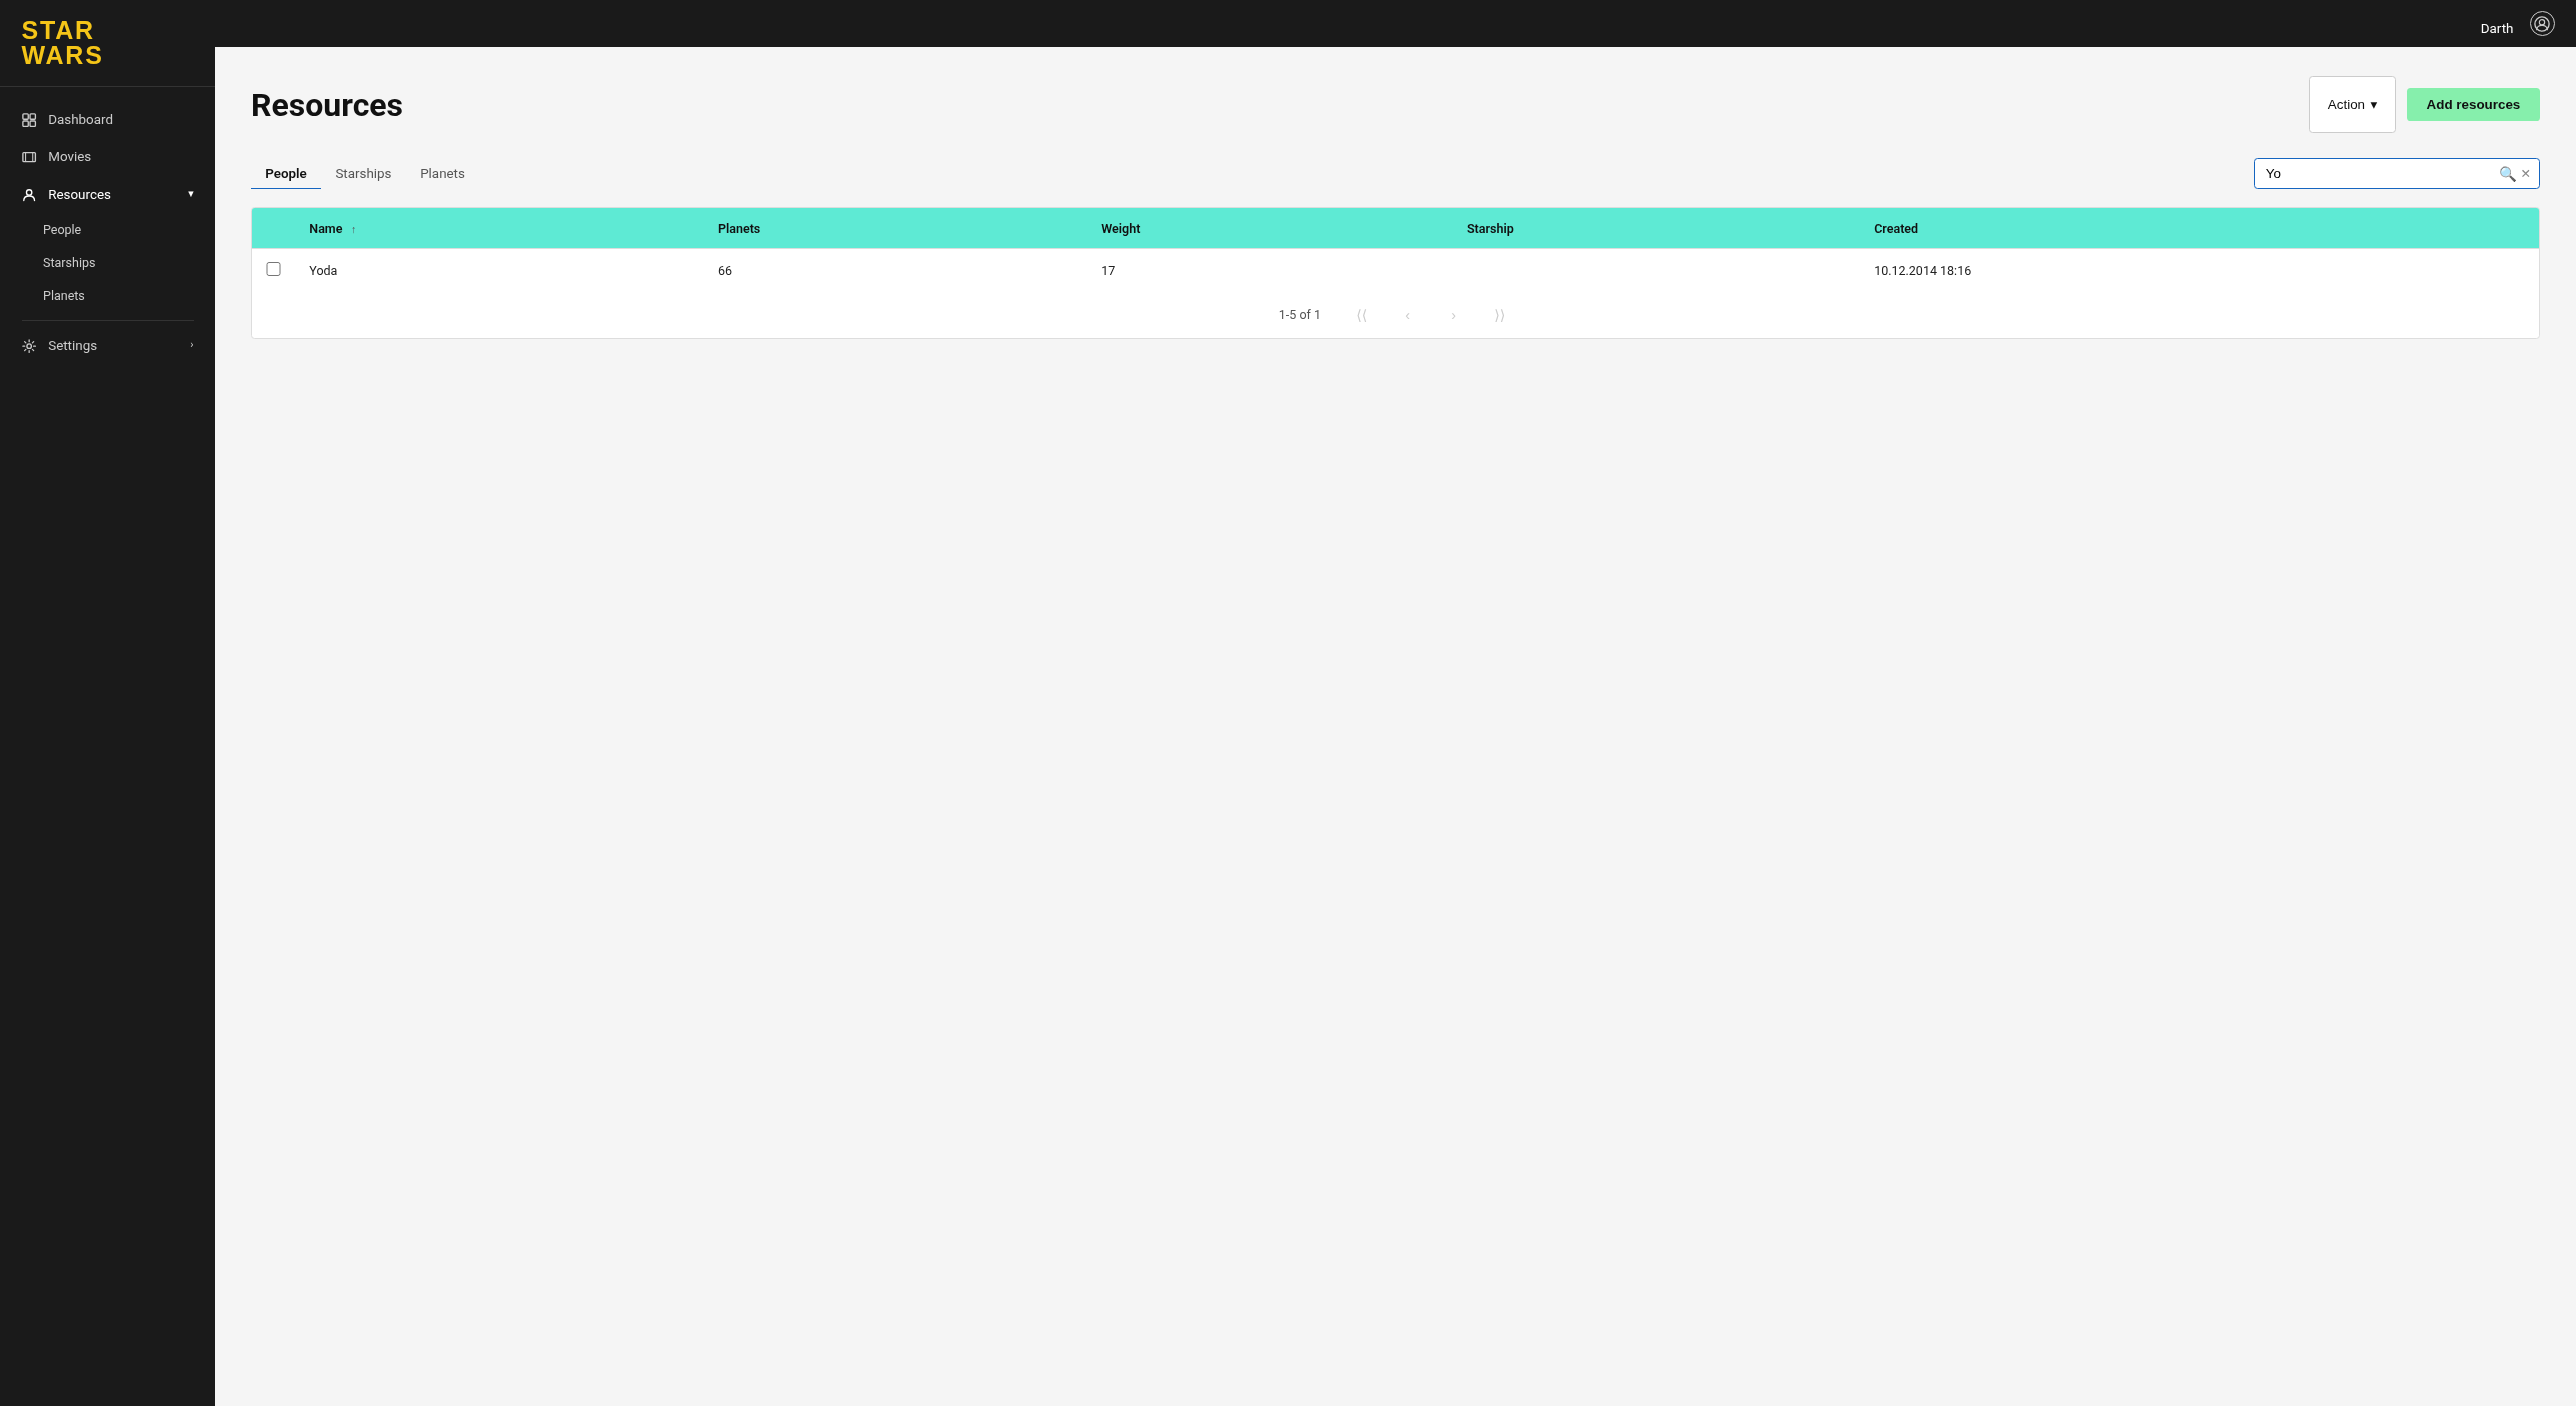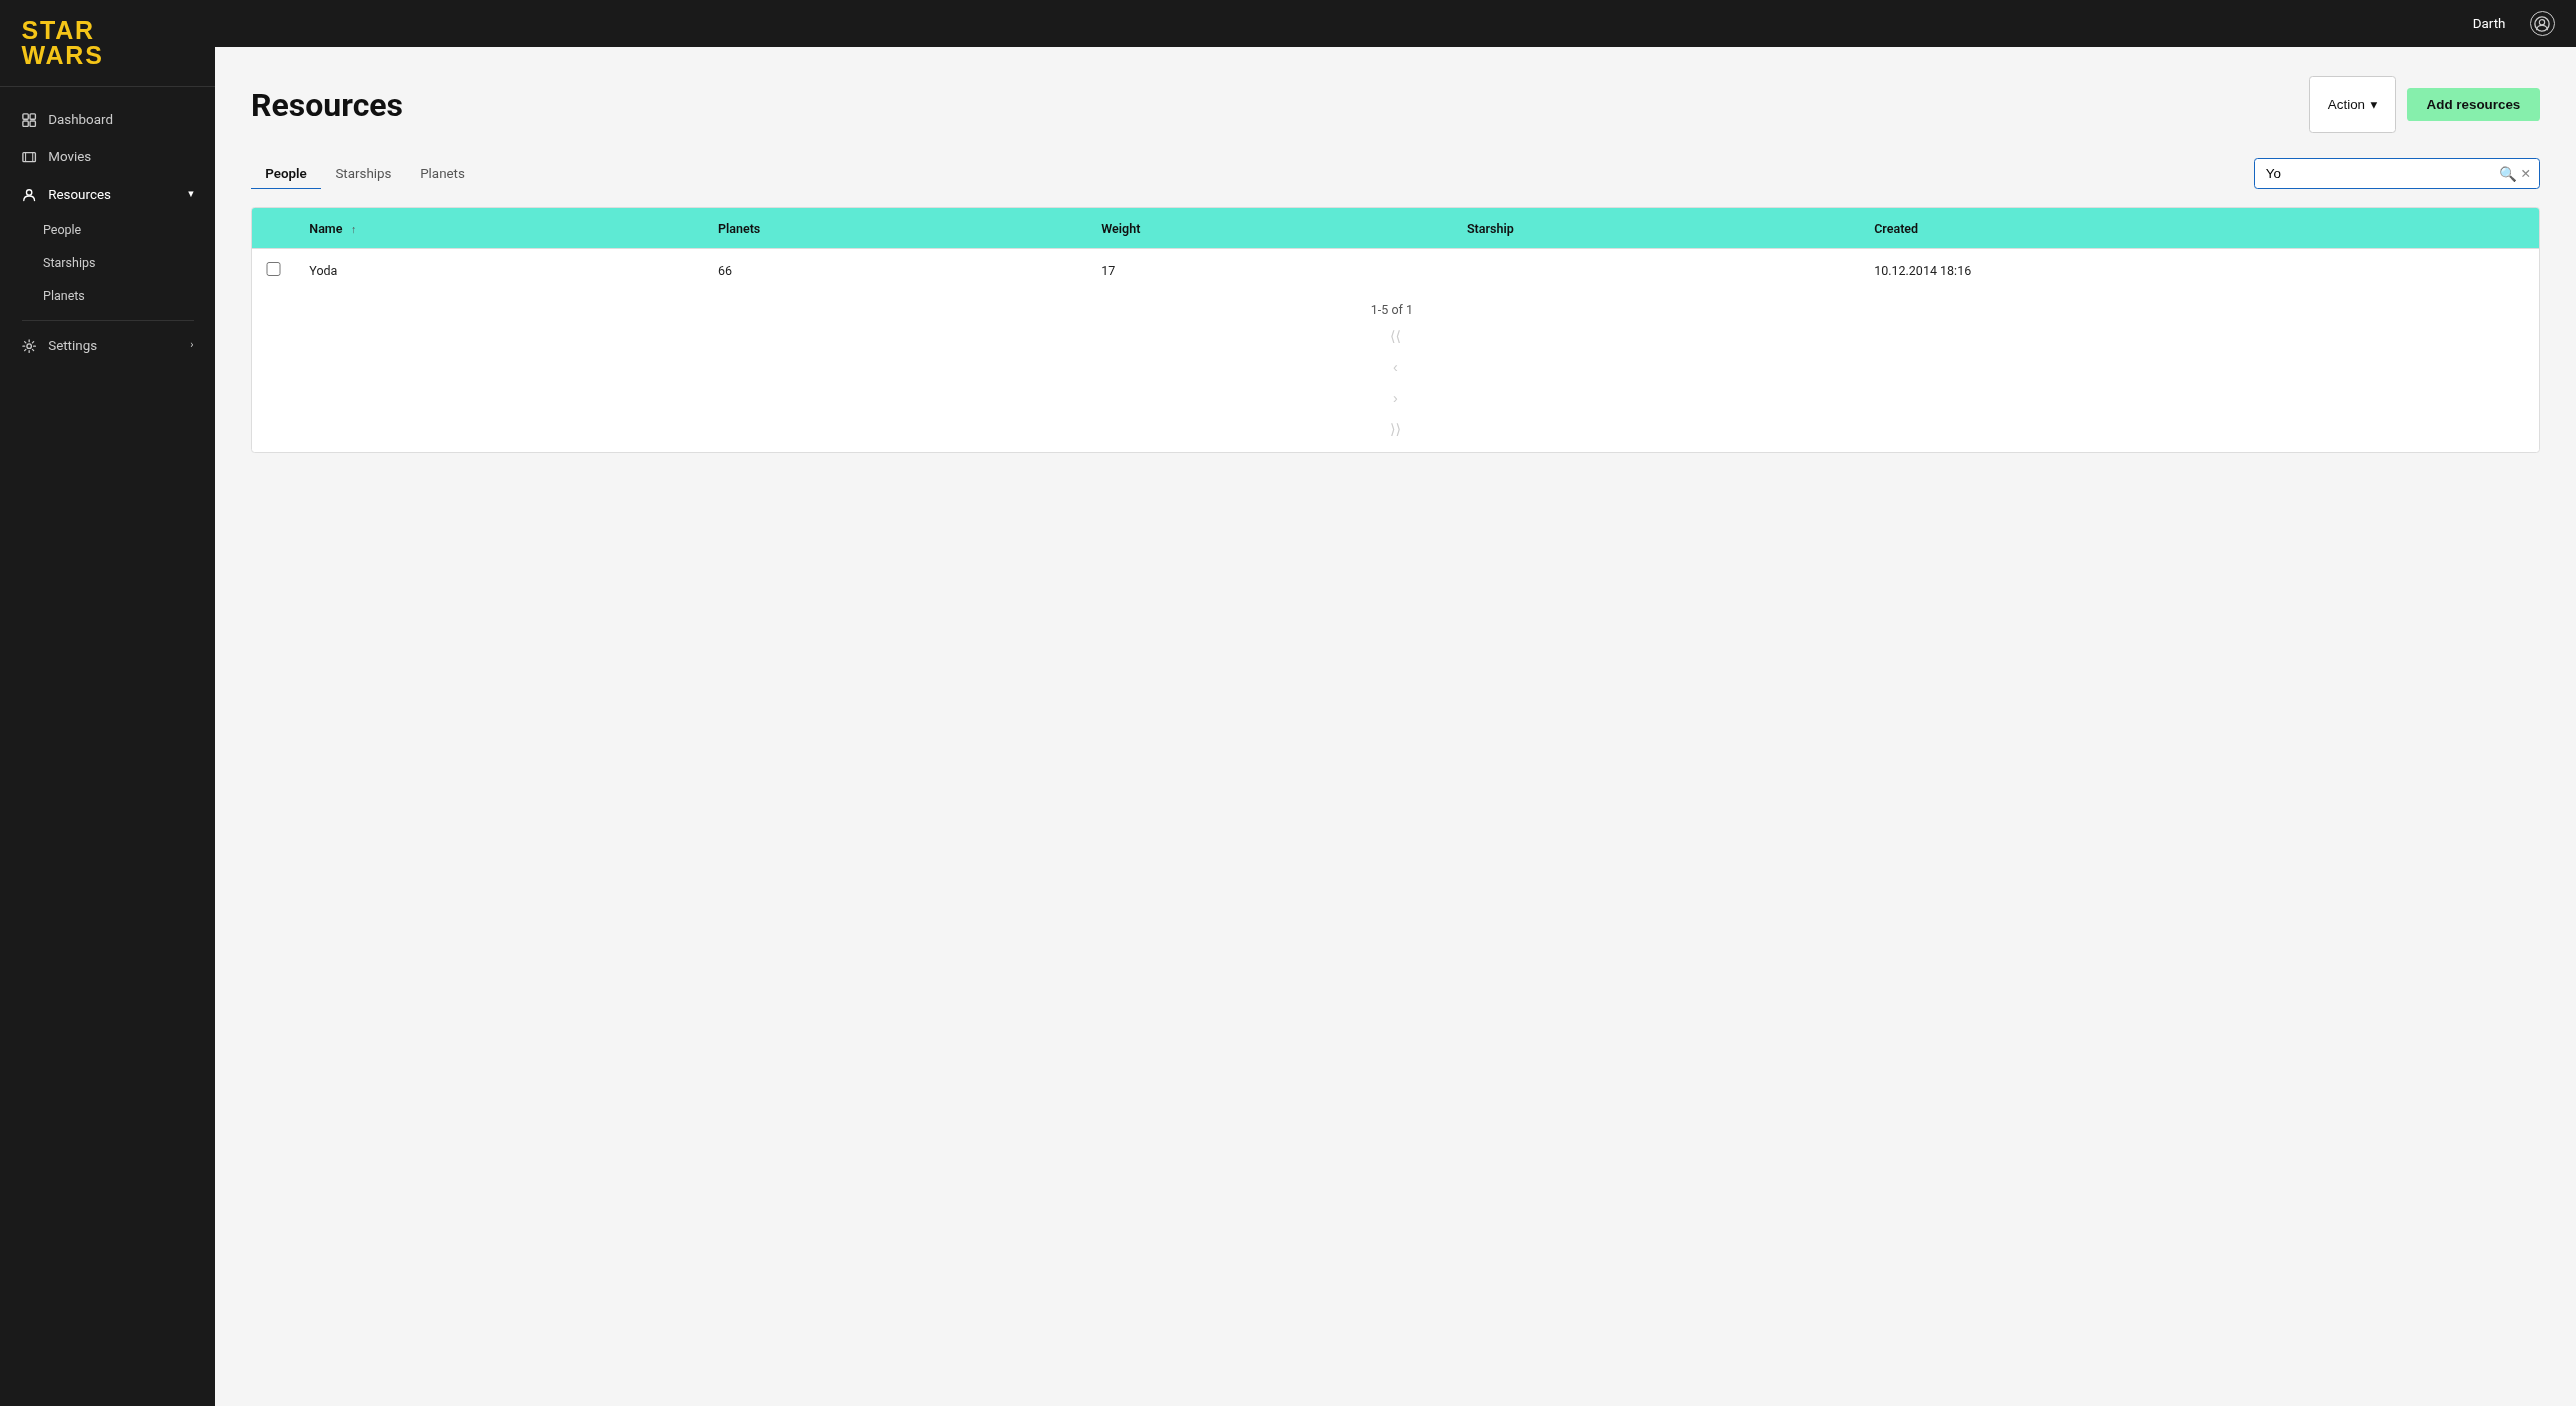--- a/index.html
+++ b/index.html
@@ -79,22 +79,22 @@
       display: flex;
       align-items: center;
       justify-content: flex-end;
       padding: 0 21.5px;
       color: #fff;
       font-size: 13.4px;
       gap: 9px;
     }
     .topbar-user {
       display: flex;
-      align-items: center;
-      gap: 24px;
+      align-items: flex-end;
+      gap: 16px;
     }
     .user-avatar-icon {
       width: 25px;
       height: 25px;
       border-radius: 50%;
       border: 1.8px solid #ccc;
       display: flex;
       align-items: center;
       justify-content: center;
       font-size: 12.5px;
@@ -262,24 +262,23 @@
       height: 14.3px;
       cursor: pointer;
     }
 
     
     .pagination-row {
       display: flex;
       align-items: center;
       justify-content: center;
       padding: 10.7px 14.3px;
-      gap: 6px;
+      gap: 21px;
       font-size: 12.5px;
       color: #555;
-      flex-direction: column;
     }
     .pagination-info { margin-right: 7.2px; }
     .page-btn {
       width: 25px;
       height: 25px;
       display: flex;
       align-items: center;
       justify-content: center;
       cursor: pointer;
       border-radius: 2.7px;

